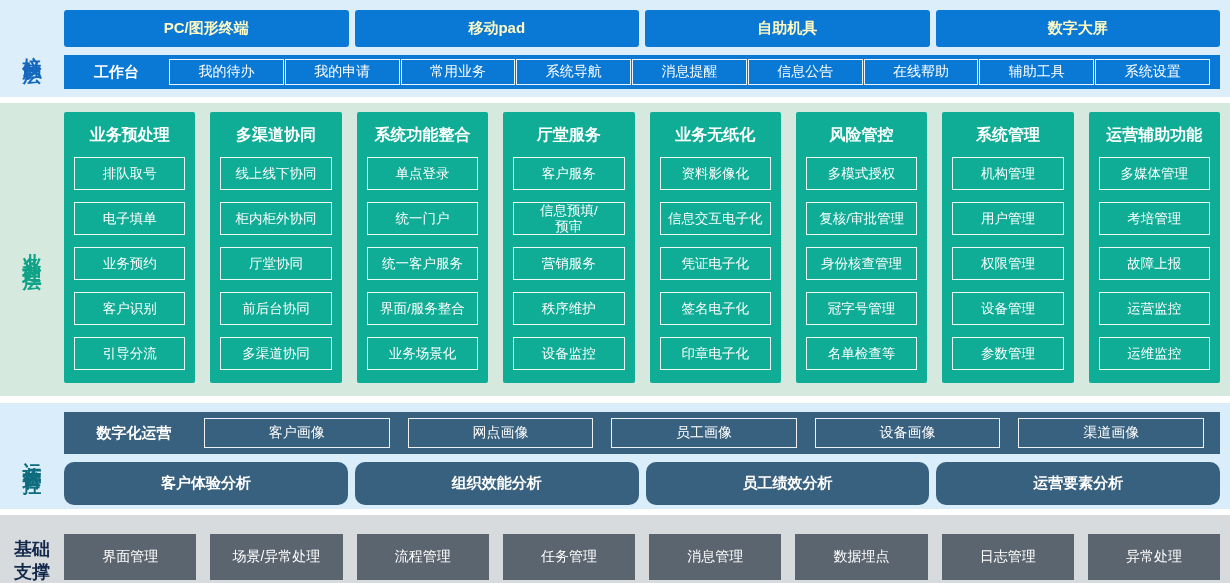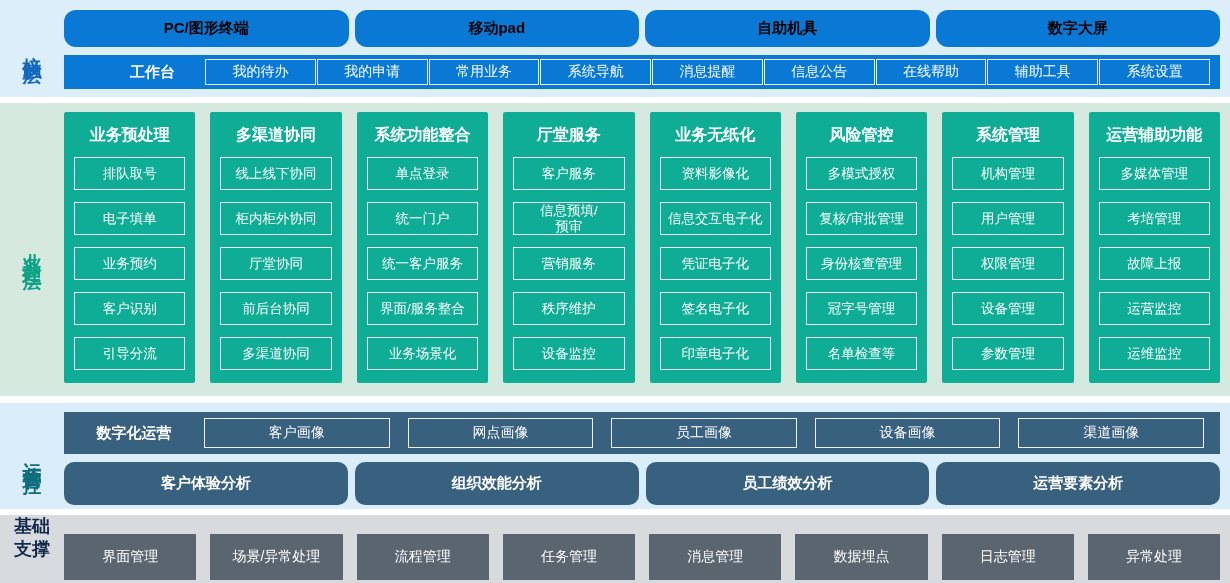--- a/index.html
+++ b/index.html
@@ -18,25 +18,25 @@
   .rail{width:64px; flex:none; display:flex; align-items:center; justify-content:center;}
   .vlabel{writing-mode:vertical-lr; text-orientation:upright; font-weight:bold;
           font-size:19px; letter-spacing:5px;}
   .content{flex:1; min-width:0; padding-right:10px;}
   .spacer{background:#fff; width:100%;}
 
   
   #band-contact{height:97px; background:var(--band-contact-bg);}
   #band-contact .vlabel{color:var(--label-contact);}
   .terminals{display:flex; gap:6px; margin-top:10px; height:37px;}
-  .terminal{flex:1; background:var(--blue); border-radius:12px; color:#000000;
+  .terminal{flex:1; background:var(--blue); border-radius:3px; color:#fef9c3;
             font-weight:bold; font-size:15px; display:flex; align-items:center;
             justify-content:center;}
   .workbench{margin-top:8px; height:34px; background:var(--blue); display:flex;
-             align-items:center; padding-right:10px;padding-left:36px;}
+             align-items:center; padding-right:10px;}
   .wb-label{width:105px; flex:none; text-align:center; color:#fff; font-weight:bold;
             font-size:15px;}
   .wb-items{flex:1; display:flex; gap:1px;}
   .wb-item{flex:1; height:26px; border:1px solid rgba(255,255,255,.92); color:#fff;
            font-size:14px; display:flex; align-items:center; justify-content:center;}
 
   
   #band-business{height:293px; background:var(--band-business-bg);}
   #band-business .vlabel{color:var(--label-business);}
   .columns{display:flex; gap:15px; margin-top:9px; height:271px;}
@@ -60,21 +60,21 @@
   .db-items{flex:1; display:flex; gap:18px;}
   .db-item{flex:1; height:30px; border:1px solid rgba(255,255,255,.92); color:#fff;
            font-size:14px; display:flex; align-items:center; justify-content:center;}
   .analysis{margin-top:8px; display:flex; gap:7px; height:43px;}
   .analysis-btn{flex:1; background:var(--slate); border-radius:10px; color:#fff;
                 font-weight:bold; font-size:15px; display:flex; align-items:center;
                 justify-content:center;}
 
   
   #band-foundation{height:68px; background:var(--band-foundation-bg);}
-  #band-foundation .rail{align-items:flex-start;}
+  #band-foundation .rail{align-items:flex-end;}
   .hlabel{color:var(--label-foundation); font-weight:bold; font-size:18px;
           line-height:1.25; text-align:center; white-space:pre-line;}
   .foundation-row{margin-top:19px; display:flex; gap:14px; height:46px;}
   .f-item{flex:1; background:var(--gray); color:#fff; font-size:14px; display:flex;
           align-items:center; justify-content:center;}
 </style>
 </head>
 <body>
 
 <div id="stage">

